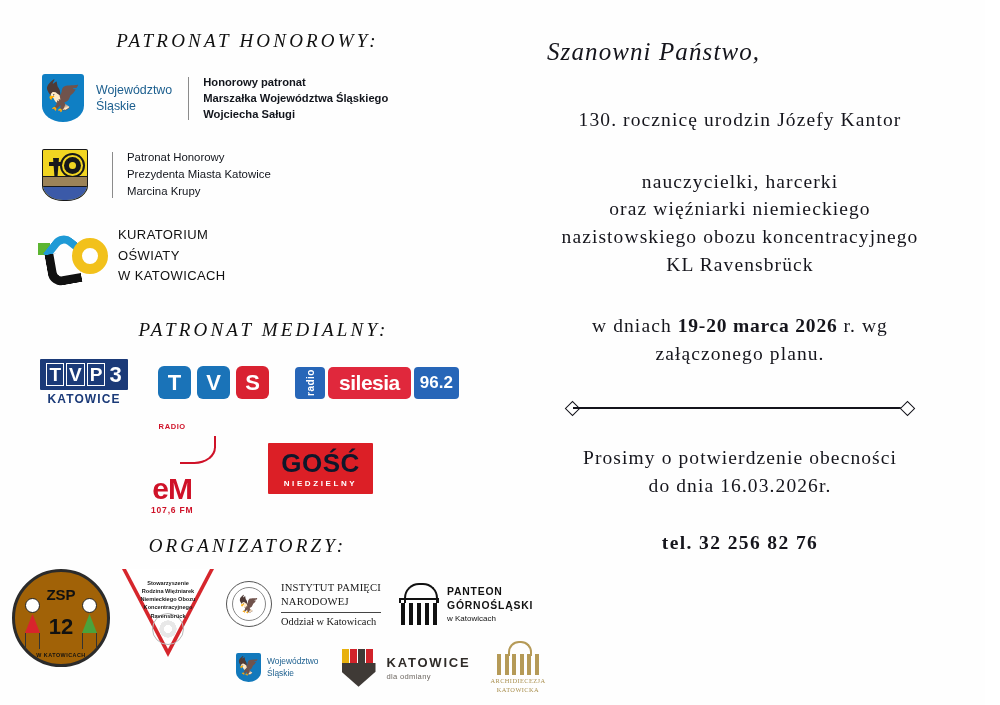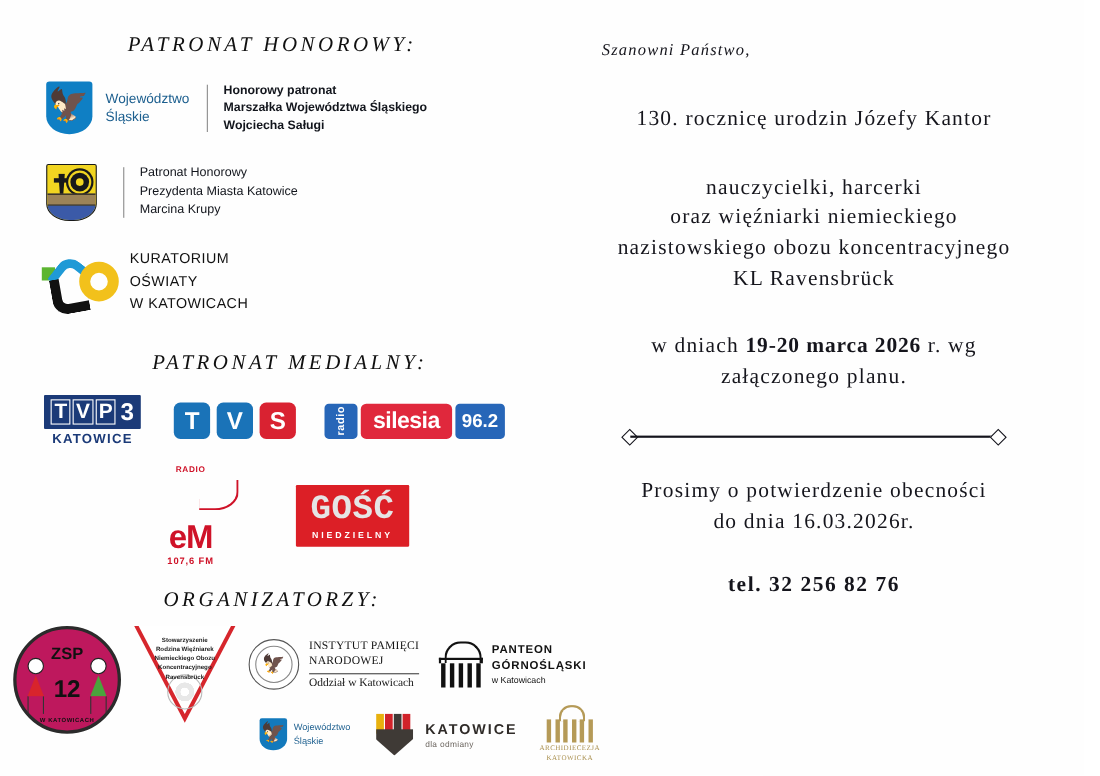--- a/index.html
+++ b/index.html
@@ -238,33 +238,33 @@
     border-right: 2.5px solid #cf1228;
     border-bottom: 2.5px solid #cf1228;
     border-radius: 0 0 60% 0;
   }
 
   .gosc {
     background: #dc1f26; padding: 7px 13px 6px; border-radius: 1px;
     text-align: center;
   }
   .gosc .main {
-    color: #e5e5e5; font-family: Liberation Mono, monospace;
-    font-weight: bold; font-size: 31px; line-height: 1; letter-spacing: .5px;
+    color: #0f172a; font-family: Liberation Sans, sans-serif;
+    font-weight: bold; font-size: 26px; line-height: 1; letter-spacing: .5px;
   }
   .gosc .sub {
     color: #fff; font-family: "Liberation Sans", sans-serif;
     font-weight: bold; font-size: 8px; letter-spacing: 2.6px; margin-top: 3px;
   }
 
   
   .zsp {
     width: 92px; height: 92px; border-radius: 50%;
     border: 3px solid #2b2b2b; position: relative; flex: 0 0 auto;
-    background: #be185d;
+    background: #a16207;
   }
   .zsp .zsp-t {
     position: absolute; left: 50%; top: 14px; transform: translateX(-50%);
     font-family: "Liberation Sans", sans-serif; font-weight: bold;
     font-size: 15px; color: #111;
   }
   .zsp .num {
     position: absolute; left: 50%; top: 42px; transform: translateX(-50%);
     font-family: "Liberation Sans", sans-serif; font-weight: bold;
     font-size: 22px; color: #111;
@@ -422,21 +422,21 @@
   .right-col {
     width: 505px;
     padding: 24px 30px 0 30px;
     box-sizing: border-box;
     text-align: center;
     font-family: "Liberation Serif", serif;
   }
   .greeting {
     text-align: left;
     font-style: italic;
-    font-size: 15px;
+    font-size: 25px;
     letter-spacing: 1.1px;
     margin: 14px 0 0 22px;
     color: #15151c;
   }
   .para {
     font-size: 19.5px;
     line-height: 1.42;
     letter-spacing: 1.1px;
     color: #15151c;
     margin: 0;

